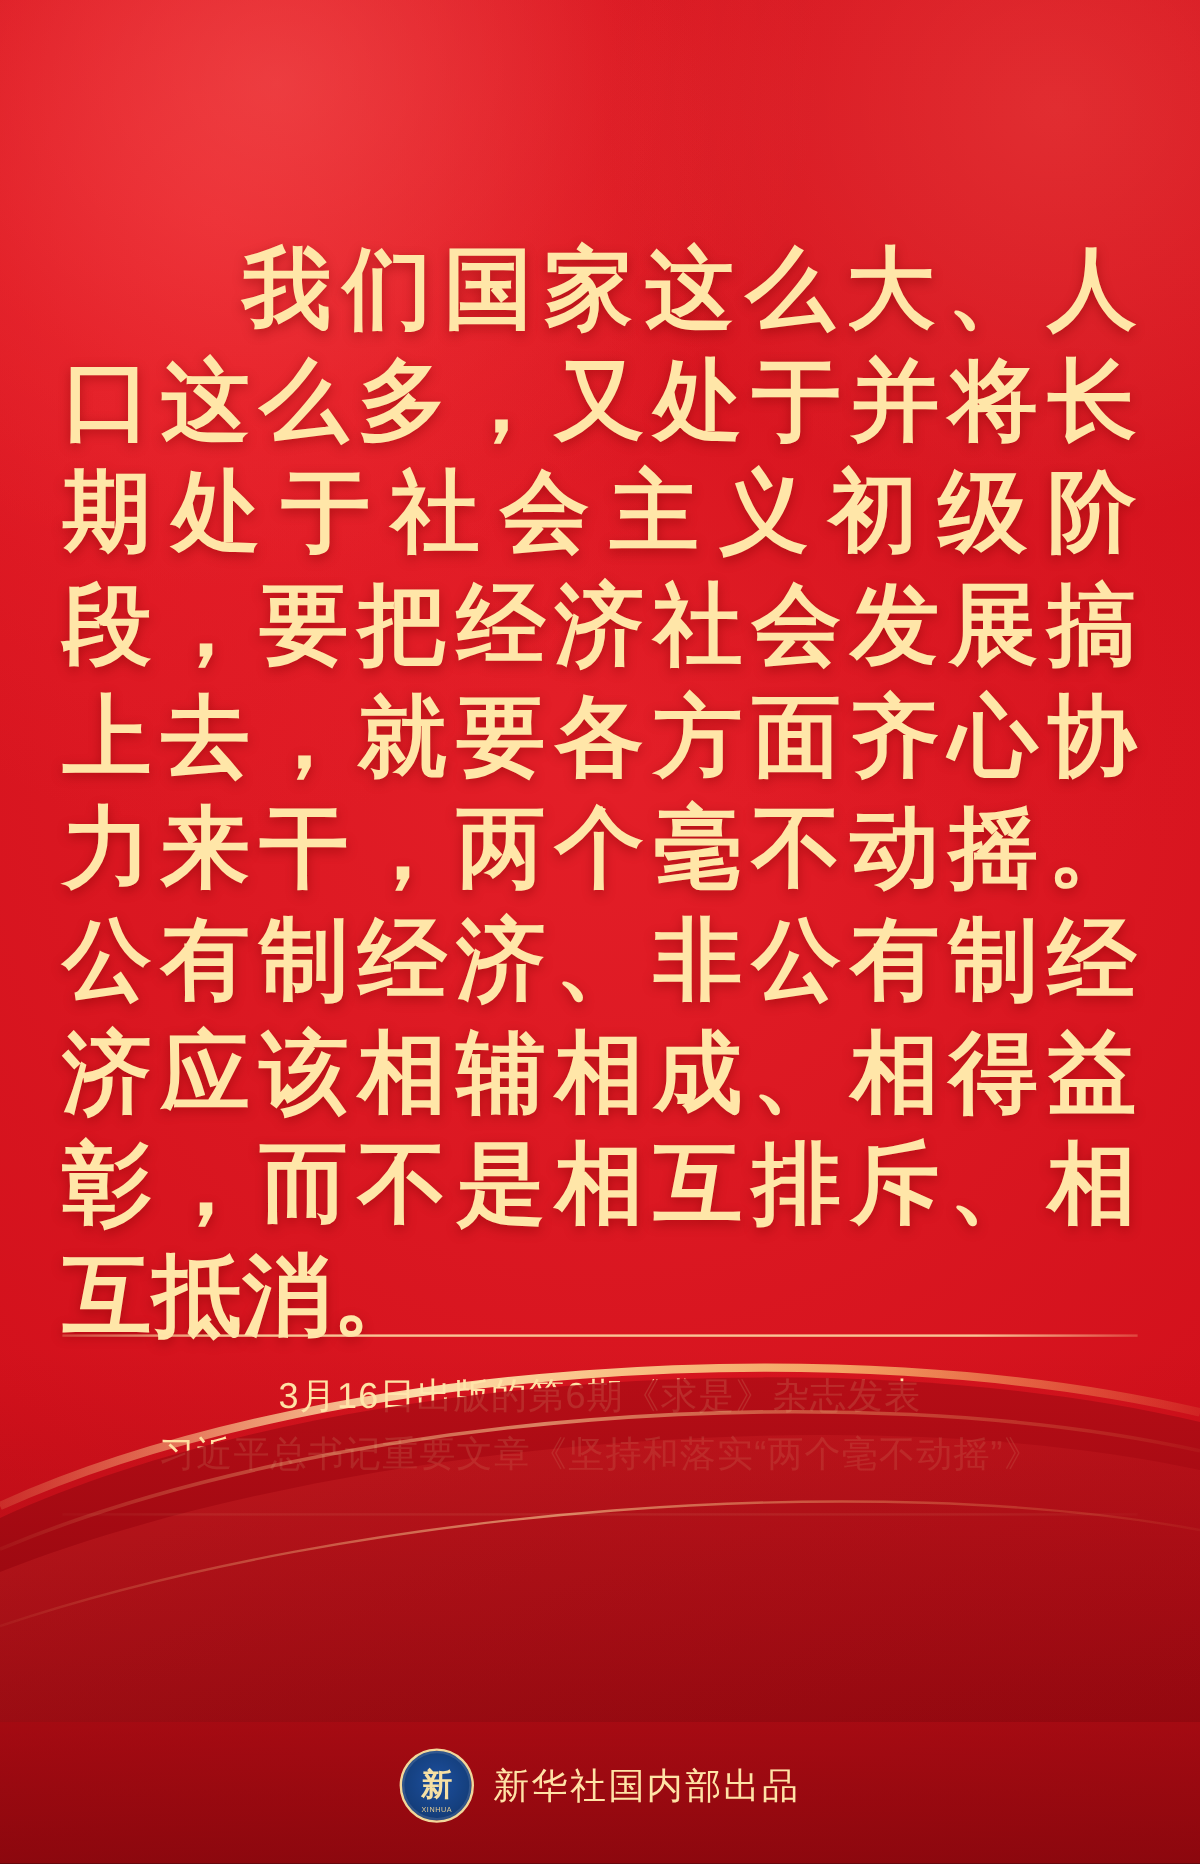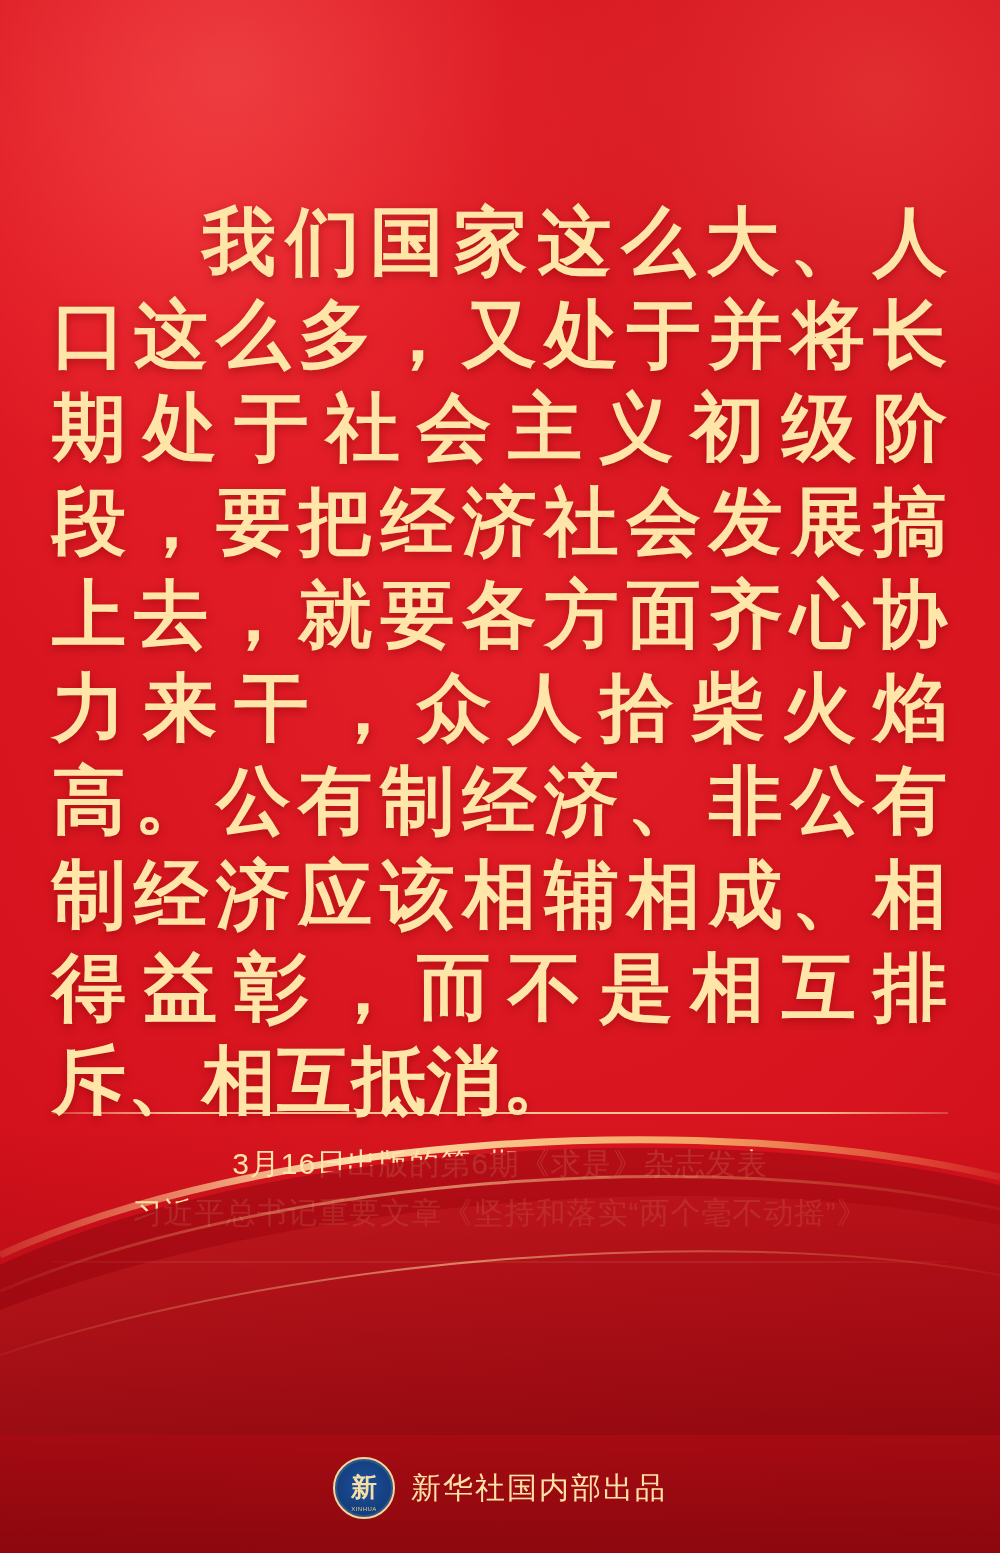--- a/index.html
+++ b/index.html
@@ -155,21 +155,21 @@
 </head>
 <body>
 
 <div class="poster">
 
   <div class="glow-tl"></div>
   <div class="glow-tr"></div>
   <div class="glow-bottom"></div>
 
   <div class="quote-wrap">
-    <div class="quote-text">我们国家这么大、人口这么多，又处于并将长期处于社会主义初级阶段，要把经济社会发展搞上去，就要各方面齐心协力来干，众人拾柴火焰高。公有制经济、非公有制经济应该相辅相成、相得益彰，而不是相互排斥、相互抵消。</div>
+    <div class="quote-text">我们国家这么大、人口这么多，又处于并将长期处于社会主义初级阶段，要把经济社会发展搞上去，就要各方面齐心协力来干，两个毫不动摇。公有制经济、非公有制经济应该相辅相成、相得益彰，而不是相互排斥、相互抵消。</div>
   </div>
 
   <div class="caption-block">
     <div class="rule"></div>
     <div class="caption-lines">
       <div class="caption-line">3月16日出版的第6期《求是》杂志发表</div>
       <div class="caption-line">习近平总书记重要文章《坚持和落实“两个毫不动摇”》</div>
     </div>
     <div class="rule"></div>
   </div>

